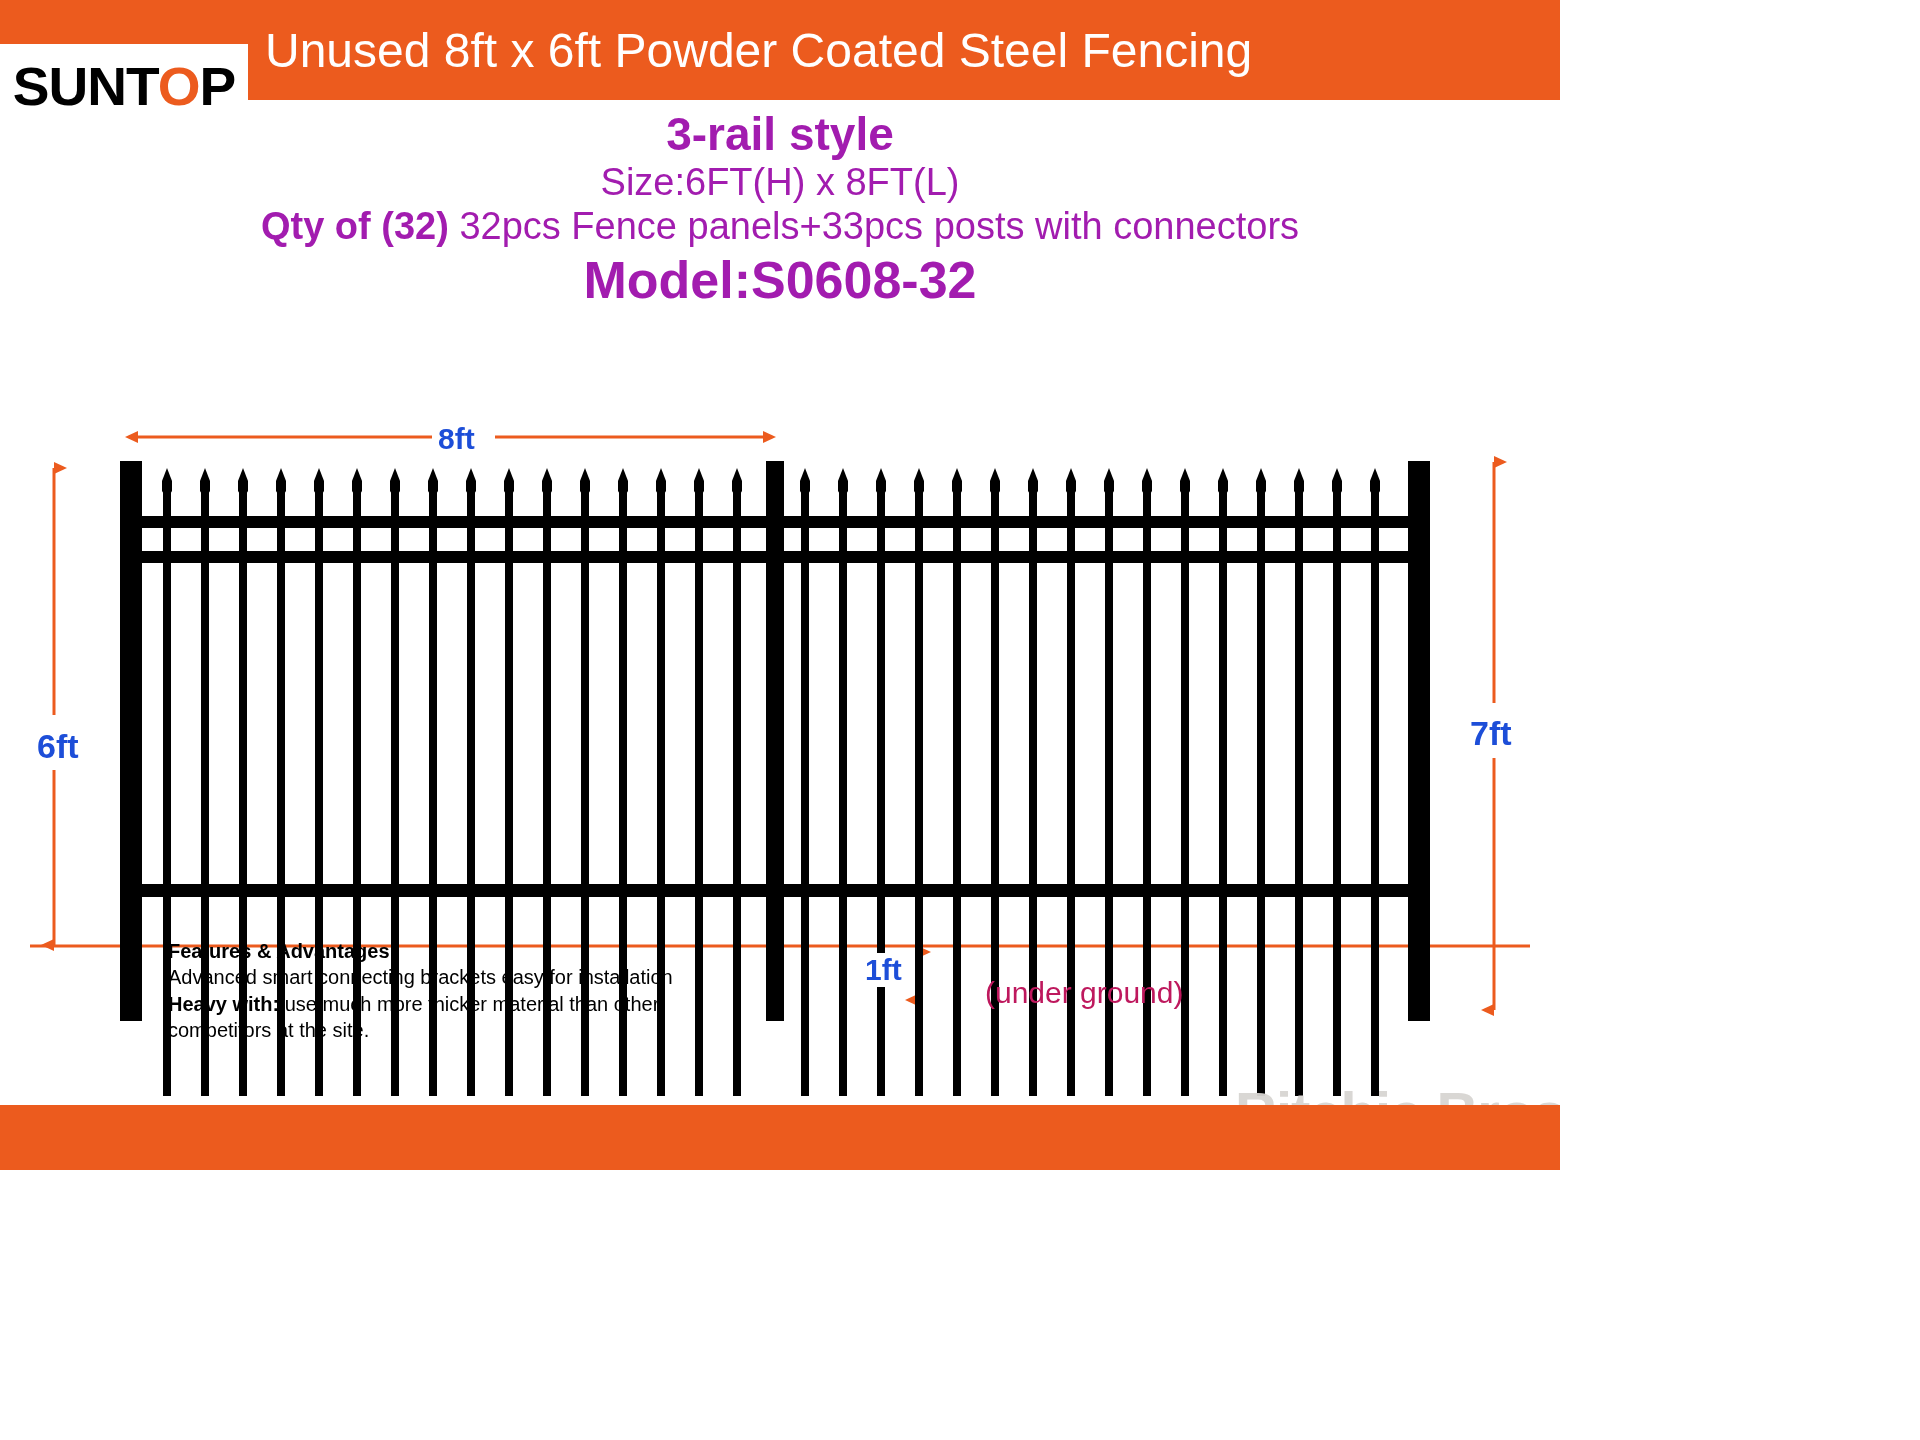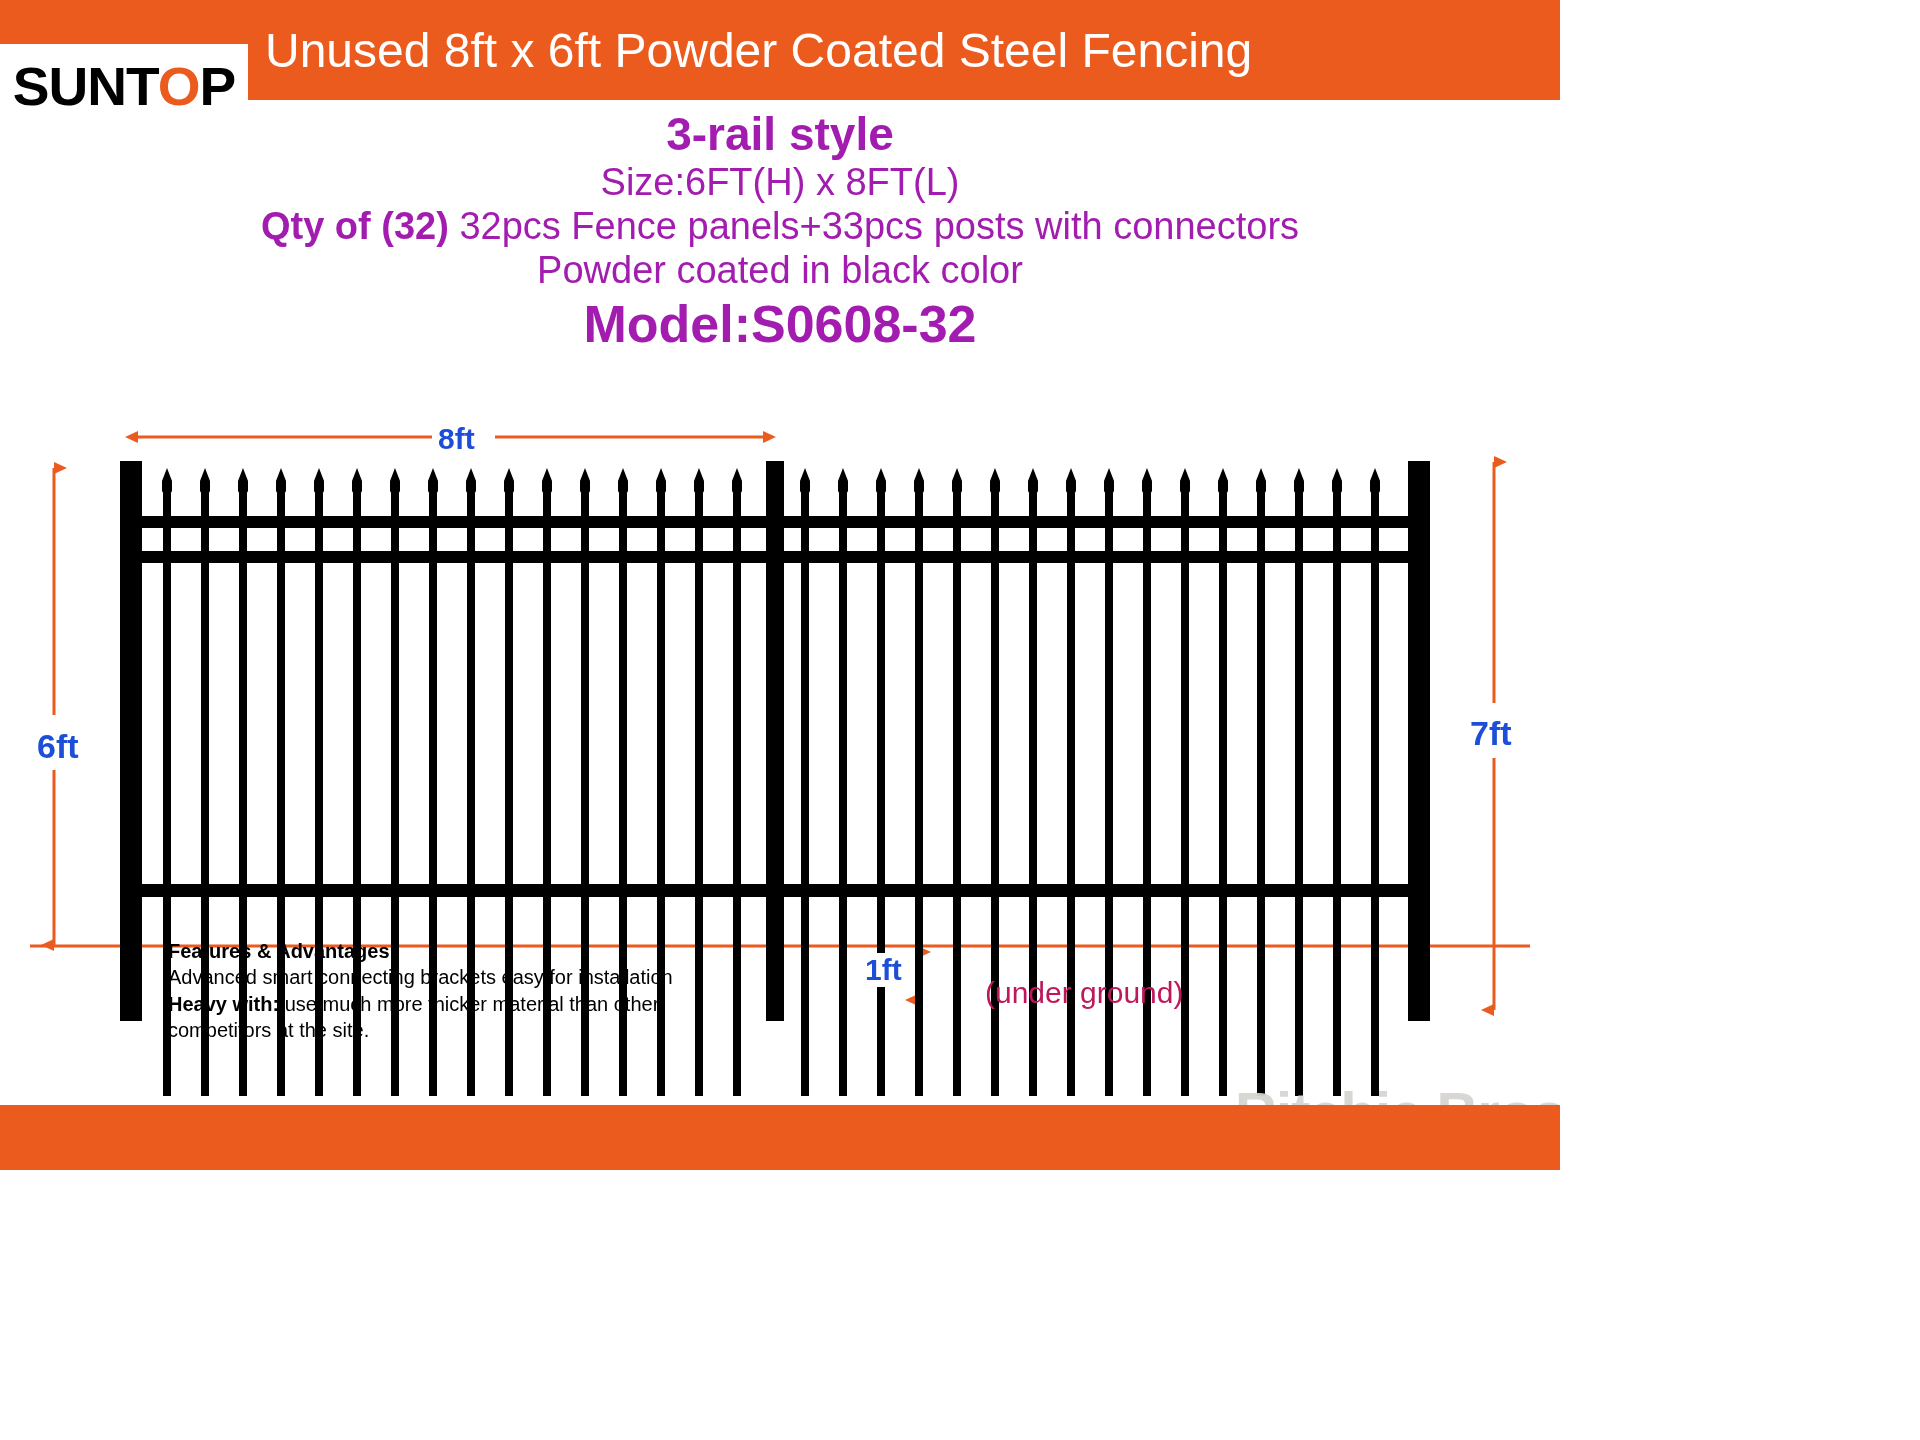--- a/index.html
+++ b/index.html
@@ -96,21 +96,20 @@
   <div class="logo-box">
     <div class="logo-text"><span>SUNT</span><span class="o">O</span><span>P</span></div>
   </div>
   <div class="header-title">Unused 8ft x 6ft Powder Coated Steel Fencing</div>
 </div>
 
 <div class="titleblock">
   <div class="t-style">3-rail style</div>
   <div class="t-size">Size:6FT(H) x 8FT(L)</div>
   <div class="t-qty"><b>Qty of (32)</b><span> 32pcs Fence panels+33pcs posts with connectors</span></div>
-  <div class="t-powder">Powder coated in black color</div>
   <div class="t-model">Model:S0608-32</div>
 </div>
 
 <div class="diagram">
   <svg width="1560" height="1170" viewBox="0 0 1560 1170" xmlns="http://www.w3.org/2000/svg">
     <defs>
       <marker id="arrL" markerWidth="14" markerHeight="12" refX="13" refY="6" orient="auto" markerUnits="userSpaceOnUse">
         <path d="M13,0 L13,12 L0,6 z" fill="#ec5b1e"></path>
       </marker>
       <marker id="arrR" markerWidth="14" markerHeight="12" refX="1" refY="6" orient="auto" markerUnits="userSpaceOnUse">

